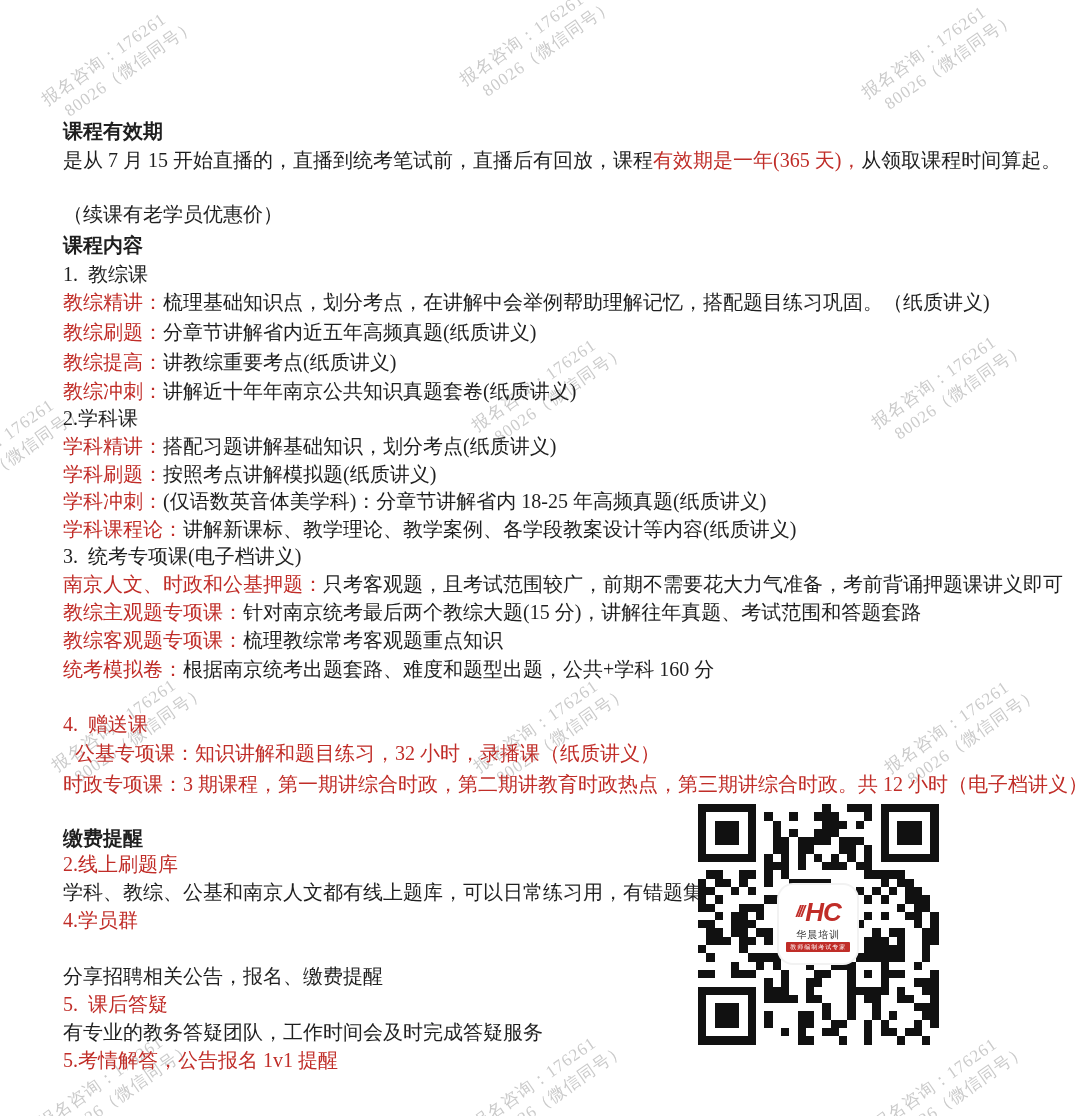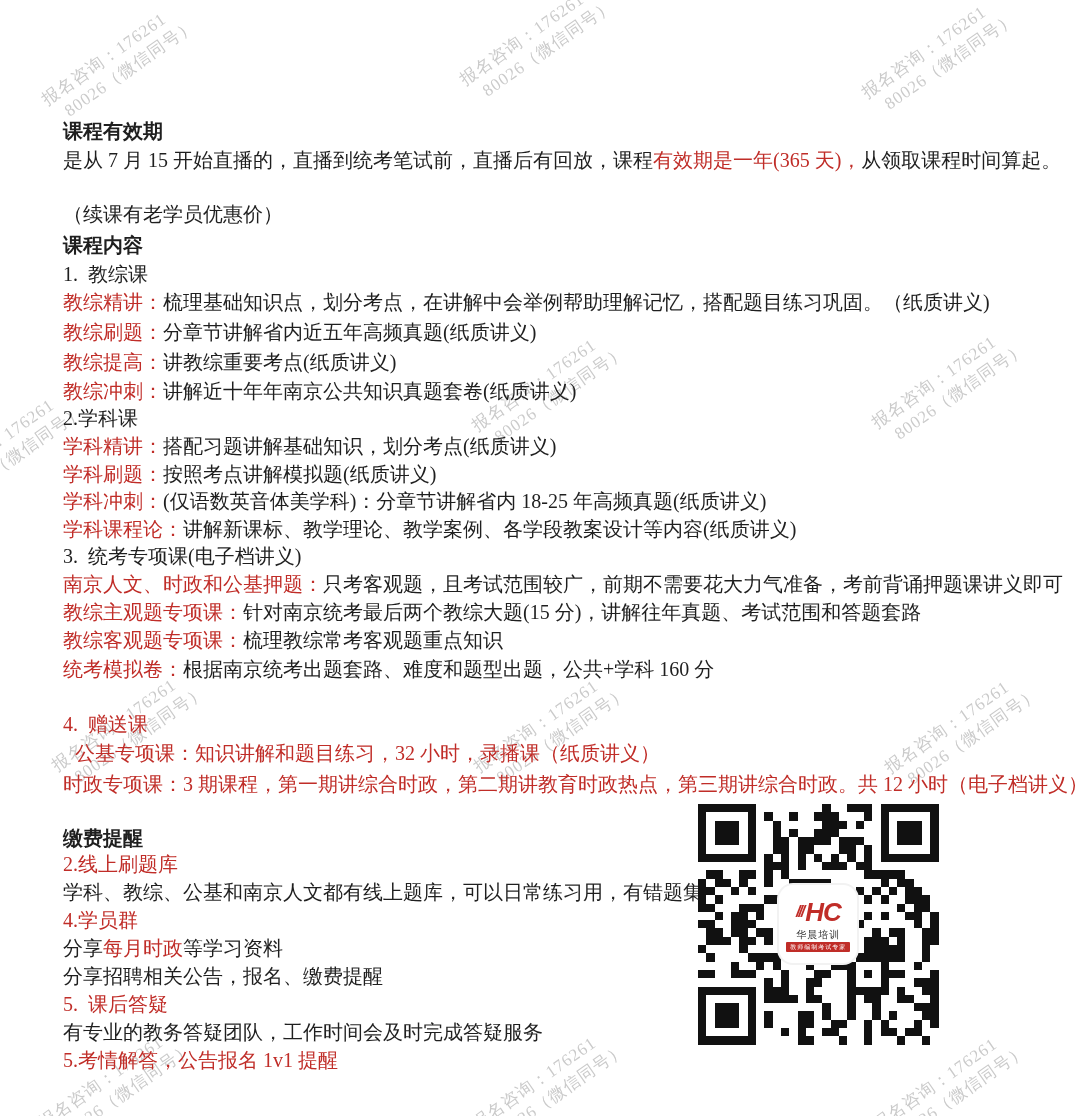--- a/index.html
+++ b/index.html
@@ -150,21 +150,20 @@
       <div class="line" style="top: 599px;"><span class="red">教综主观题专项课：</span><span>针对南京统考最后两个教综大题(15 分)，讲解往年真题、考试范围和答题套路</span></div>
       <div class="line" style="top: 627px;"><span class="red">教综客观题专项课：</span><span>梳理教综常考客观题重点知识</span></div>
       <div class="line" style="top: 656px;"><span class="red">统考模拟卷：</span><span>根据南京统考出题套路、难度和题型出题，公共+学科 160 分</span></div>
       <div class="line" style="top: 711px;"><span class="red">4.  赠送课</span></div>
       <div class="line" style="top: 740px; margin-left: 12px;"><span class="red">公基专项课：知识讲解和题目练习，32 小时，录播课（纸质讲义）</span></div>
       <div class="line" style="top: 771px;"><span class="red">时政专项课：3 期课程，第一期讲综合时政，第二期讲教育时政热点，第三期讲综合时政。共 12 小时（电子档讲义）</span></div>
       <div class="line bold" style="top: 825px;"><span>缴费提醒</span></div>
       <div class="line" style="top: 851px;"><span class="red">2.线上刷题库</span></div>
       <div class="line" style="top: 879px;"><span>学科、教综、公基和南京人文都有线上题库，可以日常练习用，有错题集</span></div>
       <div class="line" style="top: 907px;"><span class="red">4.学员群</span></div>
-      <div class="line" style="top: 935px;"><span>分享</span><span class="red">每月时政</span><span>等学习资料</span></div>
       <div class="line" style="top: 963px;"><span>分享招聘相关公告，报名、缴费提醒</span></div>
       <div class="line" style="top: 991px;"><span class="red">5.  课后答疑</span></div>
       <div class="line" style="top: 1019px;"><span>有专业的教务答疑团队，工作时间会及时完成答疑服务</span></div>
       <div class="line" style="top: 1047px;"><span class="red">5.考情解答，公告报名 1v1 提醒</span></div>
     </div>
 
   <div class="qr" style="left: 698px; top: 804px; width: 240.7px; height: 240.7px;">
     <div class="qr-grid" style="grid-template-columns: repeat(29, 8.3px); grid-template-rows: repeat(29, 8.3px);">
         <div class="qm on" style="background: rgb(17, 17, 17);"></div>
         <div class="qm on" style="background: rgb(17, 17, 17);"></div>

